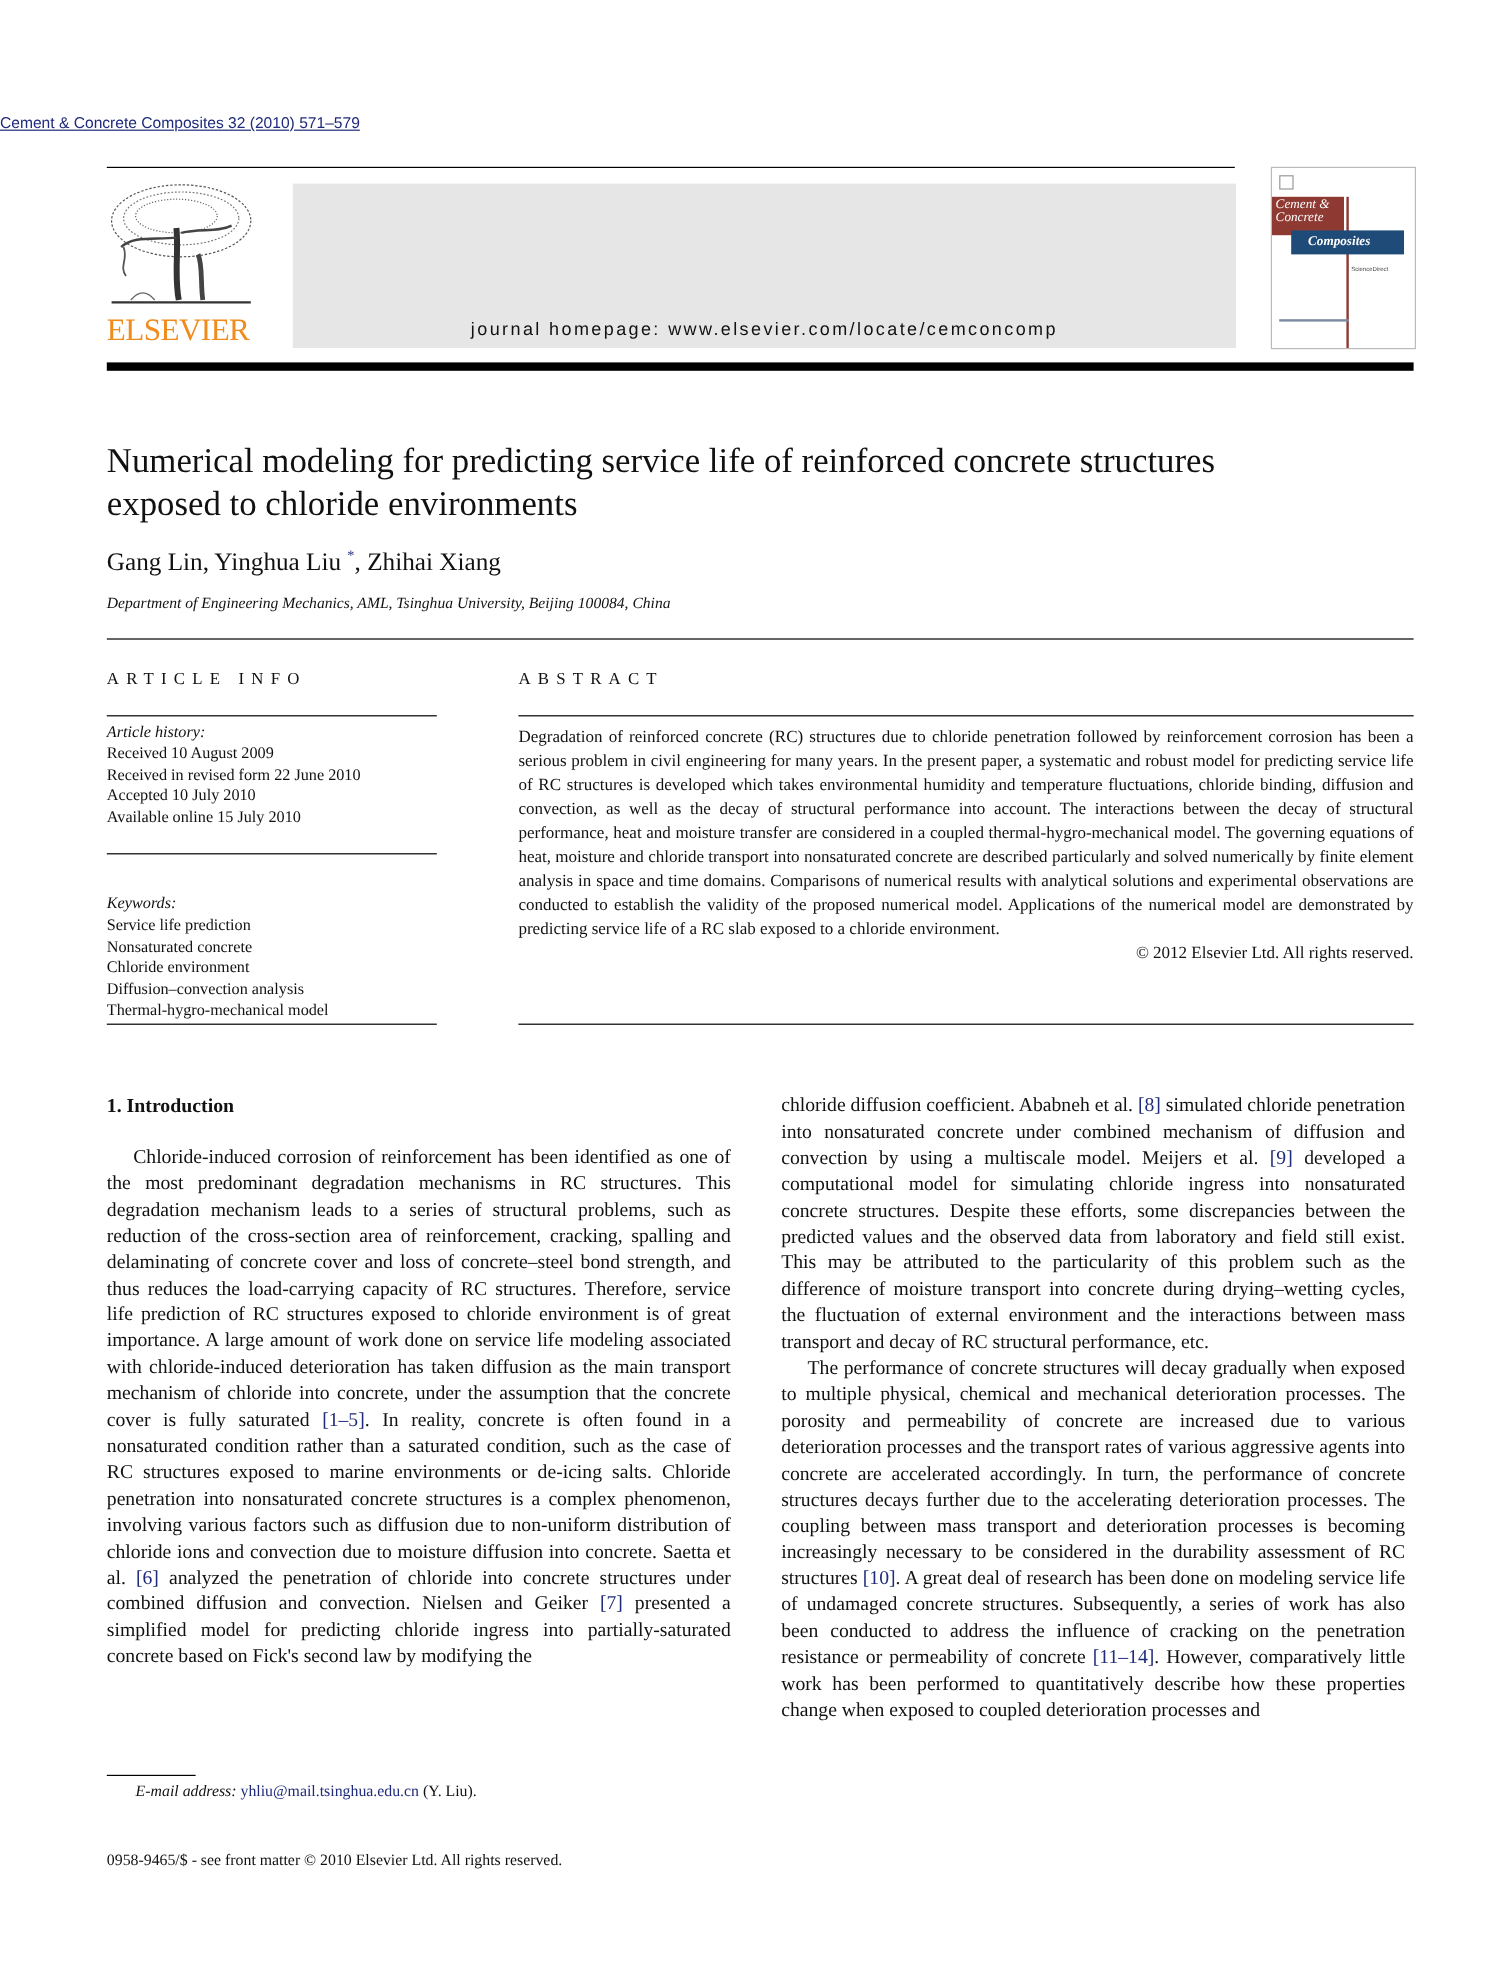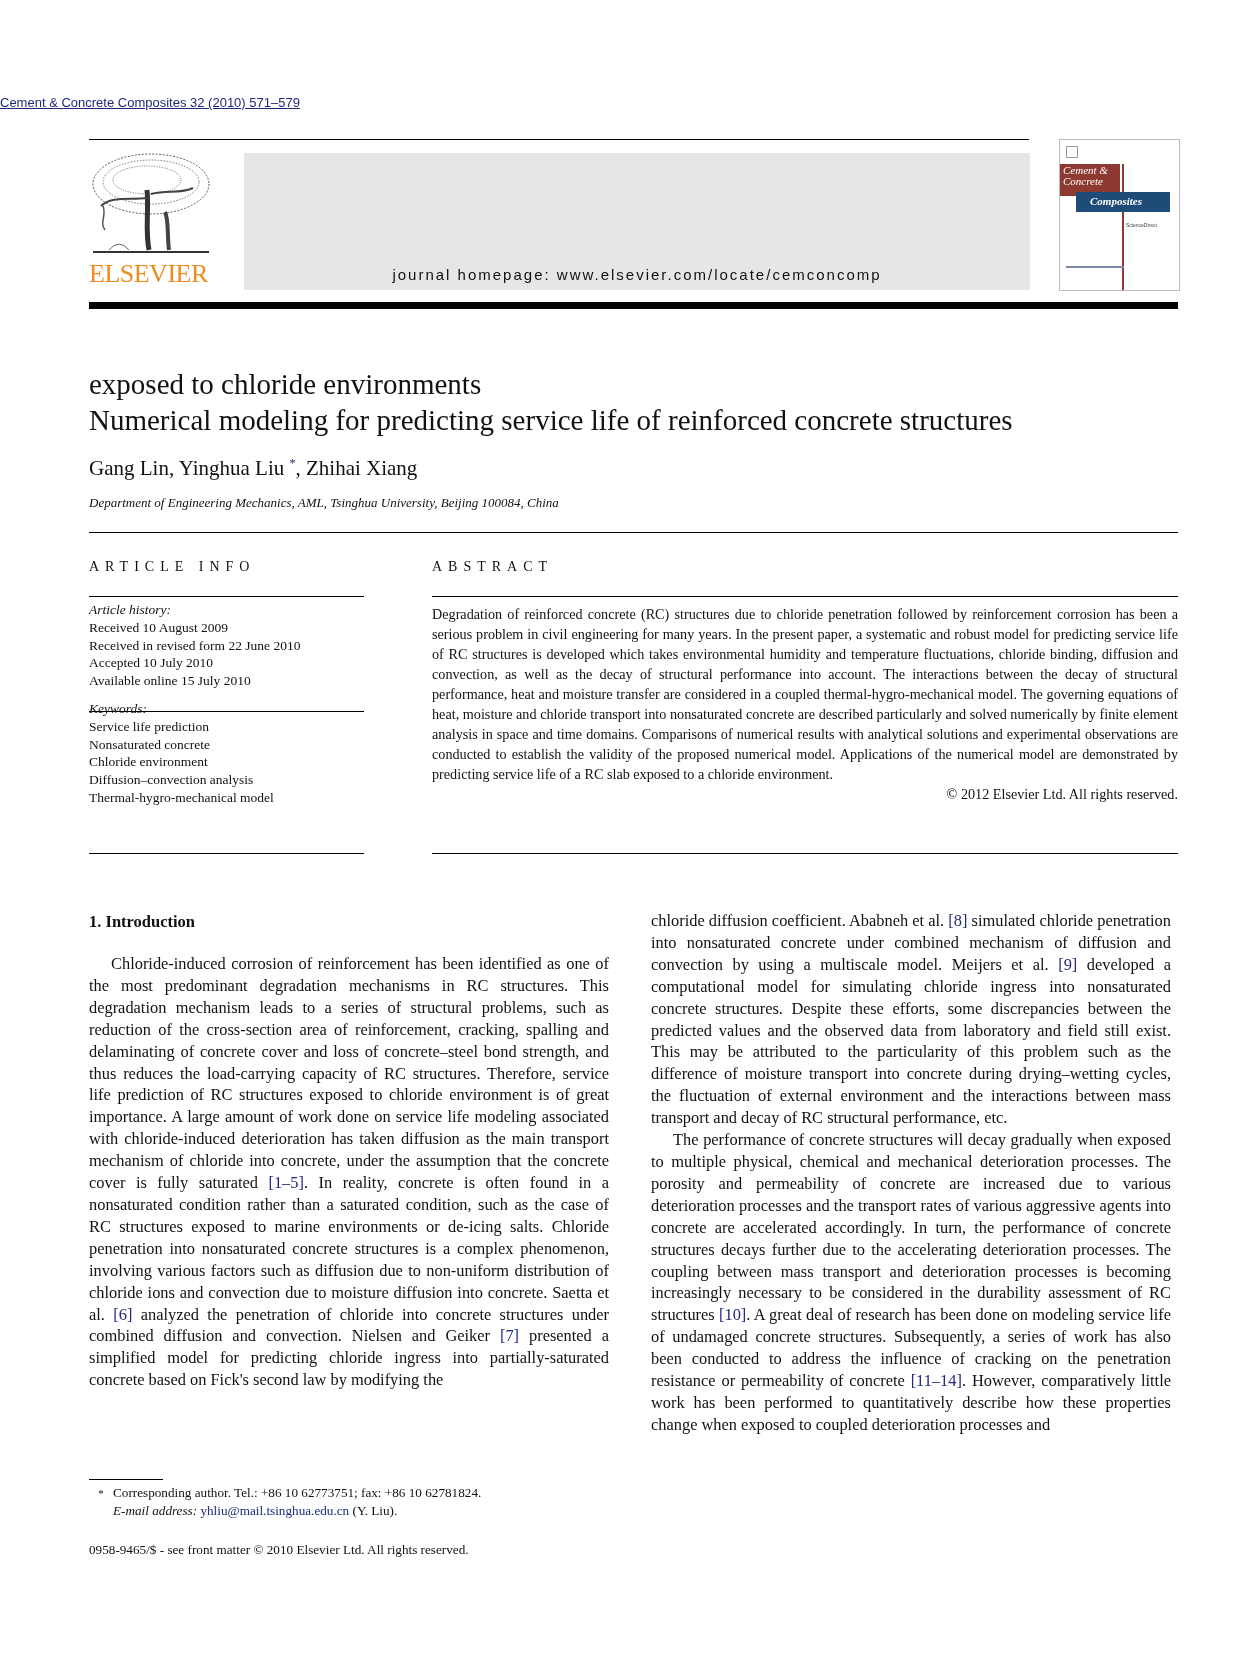--- a/index.html
+++ b/index.html
@@ -105,22 +105,22 @@
     <div>Concrete</div>
   </div>
   <div class="t2">Composites</div>
   <div class="sd">ScienceDirect</div>
   <div class="hline"></div>
 </div>
 
 <div class="thick-bar"></div>
 
 <div class="title">
+  <div>Numerical modeling for predicting service life of reinforced concrete structures</div>
   <div>exposed to chloride environments</div>
-  <div>Numerical modeling for predicting service life of reinforced concrete structures</div>
 </div>
 
 <div class="authors">
   <span>Gang Lin</span><span>, </span><span>Yinghua Liu</span>&nbsp;<sup class="link">*</sup><span>, </span><span>Zhihai Xiang</span>
 </div>
 
 <div class="affiliation">Department of Engineering Mechanics, AML, Tsinghua University, Beijing 100084, China</div>
 
 <div class="rule" style="top:532px; left:89px; width:1089px;"></div>
 
@@ -130,21 +130,21 @@
 <div class="info" style="top:601px;">
   <div class="head">Article history:</div>
   <div>Received 10 August 2009</div>
   <div>Received in revised form 22 June 2010</div>
   <div>Accepted 10 July 2010</div>
   <div>Available online 15 July 2010</div>
 </div>
 
 <div class="rule" style="top:711px; left:89px; width:275px;"></div>
 
-<div class="info" style="top:700px;">
+<div class="info" style="top:744px;">
   <div class="head">Keywords:</div>
   <div>Service life prediction</div>
   <div>Nonsaturated concrete</div>
   <div>Chloride environment</div>
   <div>Diffusion–convection analysis</div>
   <div>Thermal-hygro-mechanical model</div>
 </div>
 
 <div class="rule" style="top:853px; left:89px; width:275px;"></div>
 
@@ -164,19 +164,18 @@
   <p><span>Chloride-induced corrosion of reinforcement has been identified as one of the most predominant degradation mechanisms in RC structures. This degradation mechanism leads to a series of structural problems, such as reduction of the cross-section area of reinforcement, cracking, spalling and delaminating of concrete cover and loss of concrete–steel bond strength, and thus reduces the load-carrying capacity of RC structures. Therefore, service life prediction of RC structures exposed to chloride environment is of great importance. A large amount of work done on service life modeling associated with chloride-induced deterioration has taken diffusion as the main transport mechanism of chloride into concrete, under the assumption that the concrete cover is fully saturated </span><span class="link">[1–5]</span><span>. In reality, concrete is often found in a nonsaturated condition rather than a saturated condition, such as the case of RC structures exposed to marine environments or de-icing salts. Chloride penetration into nonsaturated concrete structures is a complex phenomenon, involving various factors such as diffusion due to non-uniform distribution of chloride ions and convection due to moisture diffusion into concrete. Saetta et al. </span><span class="link">[6]</span><span> analyzed the penetration of chloride into concrete structures under combined diffusion and convection. Nielsen and Geiker </span><span class="link">[7]</span><span> presented a simplified model for predicting chloride ingress into partially-saturated concrete based on Fick's second law by modifying the</span></p>
 </div>
 
 <div class="col" style="top:910px; left:651px;">
   <p class="noindent"><span>chloride diffusion coefficient. Ababneh et al. </span><span class="link">[8]</span><span> simulated chloride penetration into nonsaturated concrete under combined mechanism of diffusion and convection by using a multiscale model. Meijers et al. </span><span class="link">[9]</span><span> developed a computational model for simulating chloride ingress into nonsaturated concrete structures. Despite these efforts, some discrepancies between the predicted values and the observed data from laboratory and field still exist. This may be attributed to the particularity of this problem such as the difference of moisture transport into concrete during drying–wetting cycles, the fluctuation of external environment and the interactions between mass transport and decay of RC structural performance, etc.</span></p>
   <p><span>The performance of concrete structures will decay gradually when exposed to multiple physical, chemical and mechanical deterioration processes. The porosity and permeability of concrete are increased due to various deterioration processes and the transport rates of various aggressive agents into concrete are accelerated accordingly. In turn, the performance of concrete structures decays further due to the accelerating deterioration processes. The coupling between mass transport and deterioration processes is becoming increasingly necessary to be considered in the durability assessment of RC structures </span><span class="link">[10]</span><span>. A great deal of research has been done on modeling service life of undamaged concrete structures. Subsequently, a series of work has also been conducted to address the influence of cracking on the penetration resistance or permeability of concrete </span><span class="link">[11–14]</span><span>. However, comparatively little work has been performed to quantitatively describe how these properties change when exposed to coupled deterioration processes and</span></p>
 </div>
 
 <div class="fn-rule"></div>
 <div class="footnote">
-  <div><span class="star">*</span><span>Corresponding author. Tel.: +86 10 62773751; fax: +86 10 62781824.</span></div>
   <div class="l2"><i>E-mail address: </i><span class="link">yhliu@mail.tsinghua.edu.cn</span><span> (Y. Liu).</span></div>
 </div>
 
 <div class="frontmatter">
   <div>0958-9465/$ - see front matter © 2010 Elsevier Ltd. All rights reserved.</div>
 </div>
 
 </body></html>

